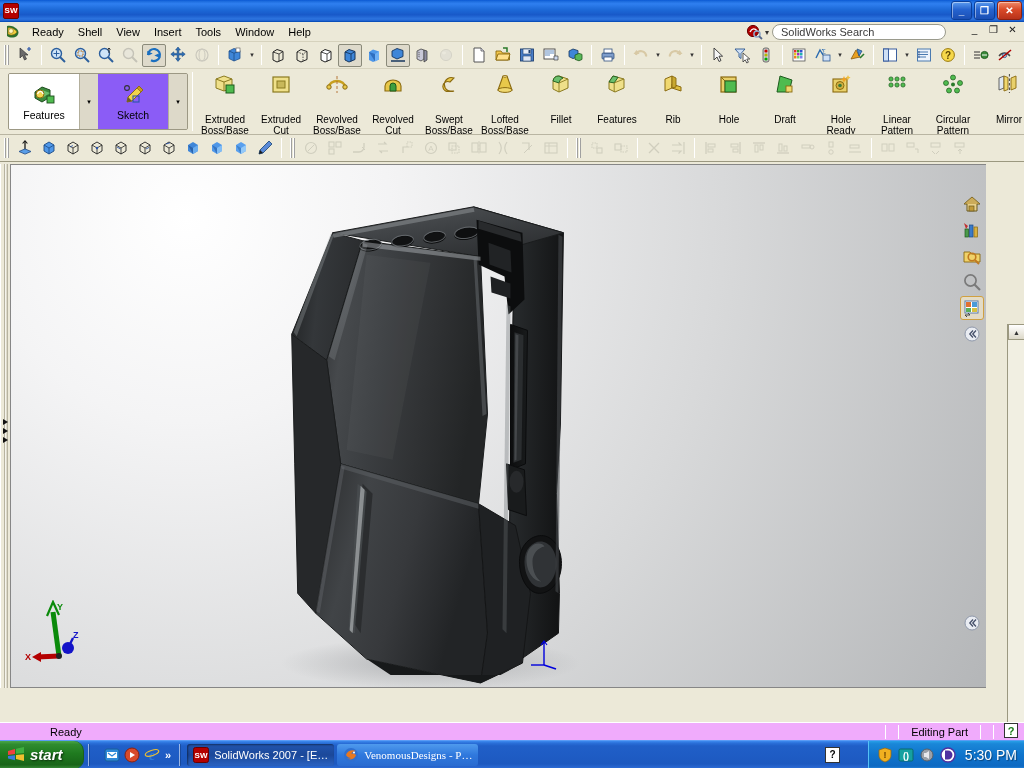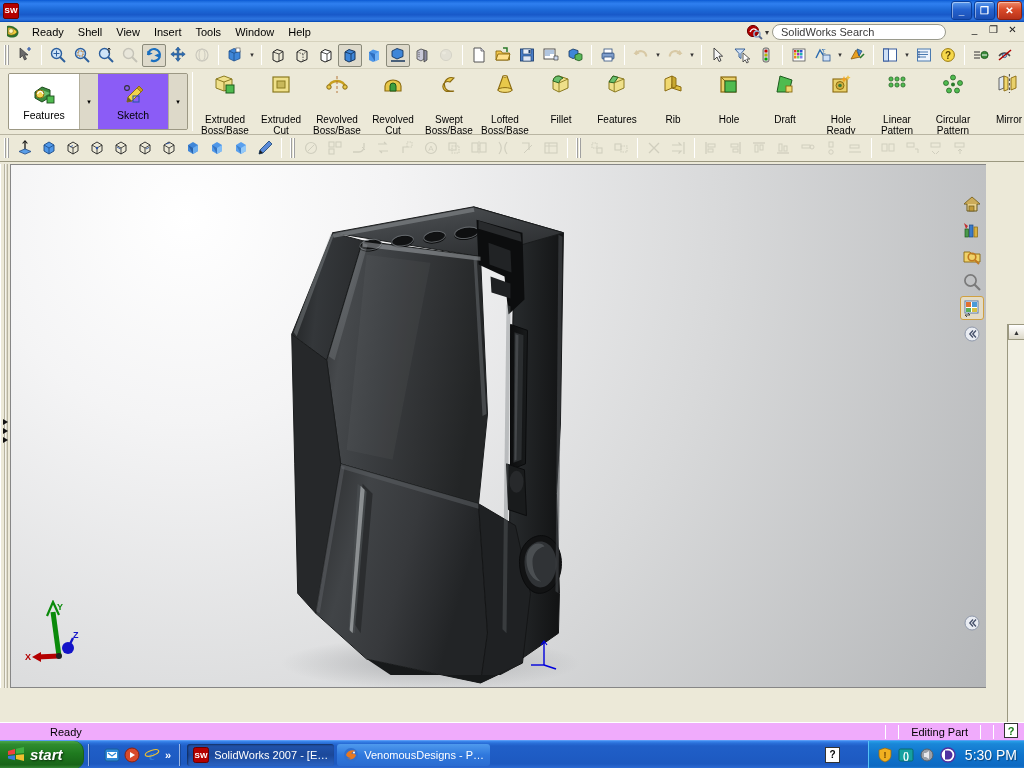--- a/index.html
+++ b/index.html
@@ -212,21 +212,21 @@
   .ql-icon { width:16px; height:16px; position:relative; }
   .ql-more { color:#fff; font-size:11px; font-weight:bold; margin-left:1px; }
   .tb-grip { width:6px; height:22px; margin:0 3px;
     background: linear-gradient(to right, transparent 1px,rgba(255,255,255,.55) 1px,rgba(255,255,255,.55) 2px, rgba(0,0,0,.2) 2px,rgba(0,0,0,.2) 3px, transparent 3px);
   }
   .taskbtn {
     height:22px; display:flex; align-items:center; padding:0 6px; margin-right:3px;
     border-radius:3px; color:#fff; font-size:11px; max-width:210px; overflow:hidden; white-space:nowrap;
   }
   .taskbtn.active { background:linear-gradient(to bottom,#2255b0,#1b4899 50%,#2a62c2); box-shadow: inset 1px 1px 2px rgba(0,0,0,.45); }
-  .taskbtn.inactive { background:linear-gradient(to bottom,#4f9aed,#2f78dd 50%,#2a6bd0); }
+  .taskbtn.inactive { background:linear-gradient(to bottom,#4f9aed,#2f78dd 50%,#2a6bd0);font-family:Liberation Serif, serif; }
   .taskbtn .ti { width:16px; height:16px; margin-right:5px; flex:0 0 auto; position:relative; }
   .tray {
     position:absolute; right:0; top:0; height:28px; display:flex; align-items:center;
     background:linear-gradient(to bottom,#27a0e8 0%,#1a87d8 10%,#0f74cc 50%,#0d69c2 90%,#2d8ce0 100%);
     border-left:1px solid #55c0f5; padding:0 7px 0 8px; gap:5px;
   }
   .tray .ticon { width:16px; height:16px; position:relative; }
   .tray .clock { color:#fff; font-size:14px; margin-left:4px; text-shadow:1px 1px 1px rgba(0,0,0,.4); }
   .tray-help {
     position:absolute; right:184px; top:6px; width:15px; height:16px;

